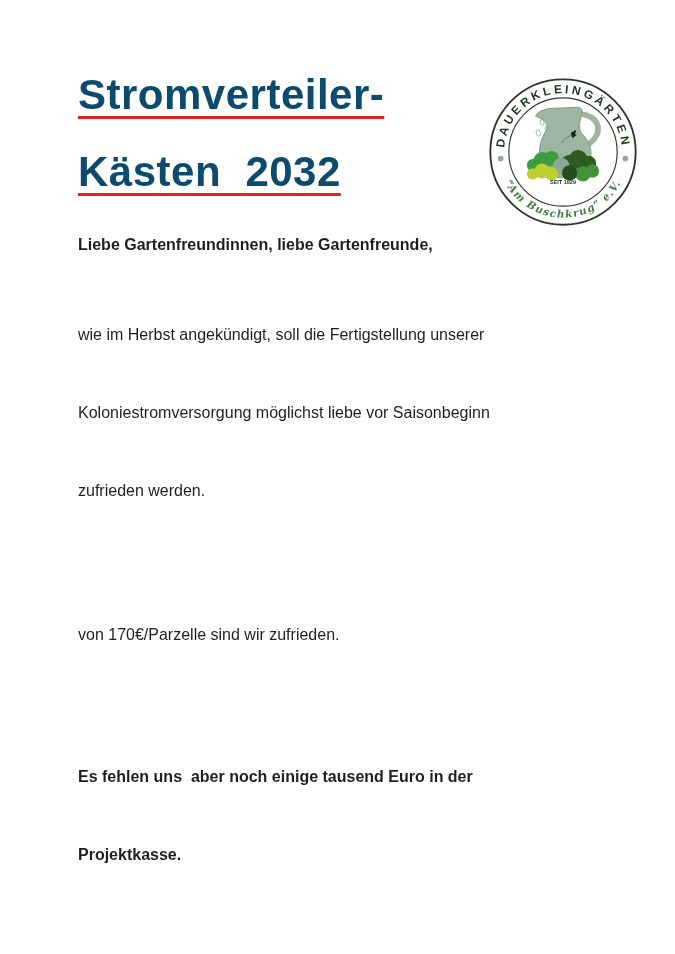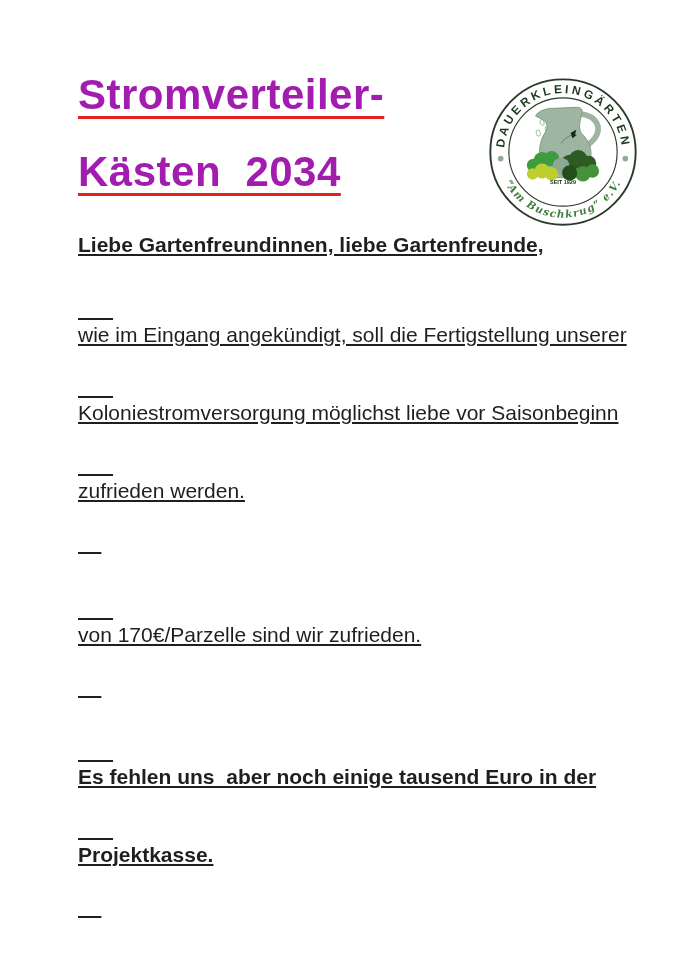--- a/index.html
+++ b/index.html
@@ -11,42 +11,42 @@
     width:675px; height:954px;
     background:#ffffff;
     padding:56px 40px 0 78px;
     overflow:hidden;
   }
 
   
   .title { margin-top:0; }
   .title-line {
     display:table;
-    color:#a21caf;
+    color:#0c4a6e;
     font-size:42px;
     font-weight:700;
     line-height:77px;
     letter-spacing:0.5px;
     white-space:pre-wrap;
     text-decoration:underline;
     text-decoration-thickness:3px;
     text-underline-offset:7px;
     text-decoration-color:#e02222;
   }
 
   
   .logo {
     position:absolute;
     top:76px; right:36px;
     width:152px; height:152px;
   }
 
   
   .body-text { margin-top:22px; width:560px; }
-  .para { font-size:21px; line-height:26px; margin-bottom:12px; white-space:pre-wrap;text-decoration:underline; }
+  .para { font-size:16px; line-height:26px; margin-bottom:12px; white-space:pre-wrap; }
   .para .ln { display:block; }
   .bold { font-weight:700; }
   .gap-sm { margin-bottom:14px; }
 </style>
 </head>
 <body>
 
 <div class="page">
 
   <svg class="logo" viewBox="0 0 160 160" aria-hidden="true">
@@ -116,29 +116,29 @@
 
     <text x="80" y="114" text-anchor="middle" font-family="Liberation Sans, sans-serif" font-size="5.8" font-weight="bold" fill="#173517">SEIT 1929</text>
 
     <text font-family="DejaVu Serif, serif" font-size="11" font-style="italic" font-weight="bold" fill="#43803f" letter-spacing="1.2">
       <textPath href="#arcBottom" startOffset="50%" text-anchor="middle">“Am Buschkrug” e.V.</textPath>
     </text>
   </svg>
 
   <h1 class="title">
     <span class="title-line">Stromverteiler-</span>
-    <span class="title-line">Kästen  2034</span>
+    <span class="title-line">Kästen  2032</span>
   </h1>
 
   <div class="body-text">
 
     <p class="para bold">Liebe Gartenfreundinnen, liebe Gartenfreunde,</p>
 
     <p class="para gap-sm">
-      <span class="ln">wie im Eingang angekündigt, soll die Fertigstellung unserer</span>
+      <span class="ln">wie im Herbst angekündigt, soll die Fertigstellung unserer</span>
       <span class="ln">Koloniestromversorgung möglichst liebe vor Saisonbeginn</span>
       <span class="ln">zufrieden werden.</span>
     </p>
 
     <p class="para">
       <span class="ln">von 170€/Parzelle sind wir zufrieden.</span>
     </p>
 
     <p class="para bold">
       <span class="ln">Es fehlen uns  aber noch einige tausend Euro in der</span>

